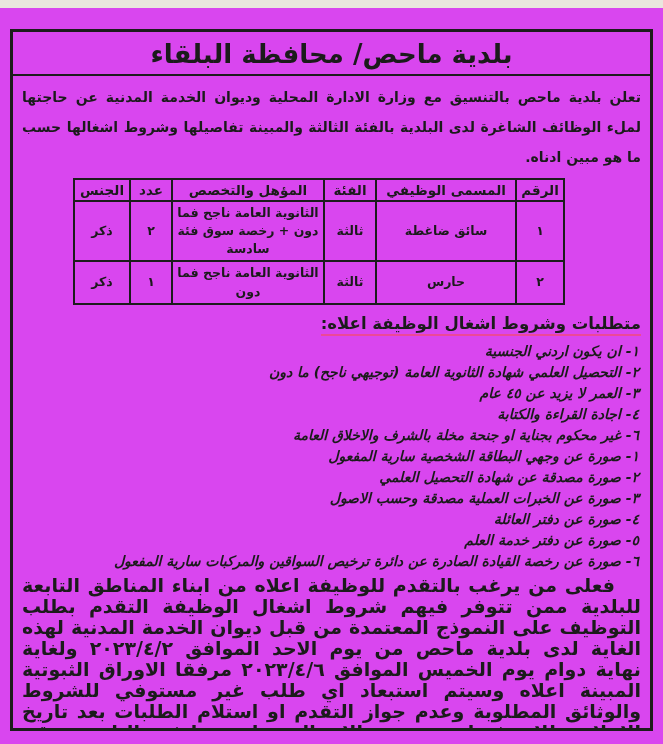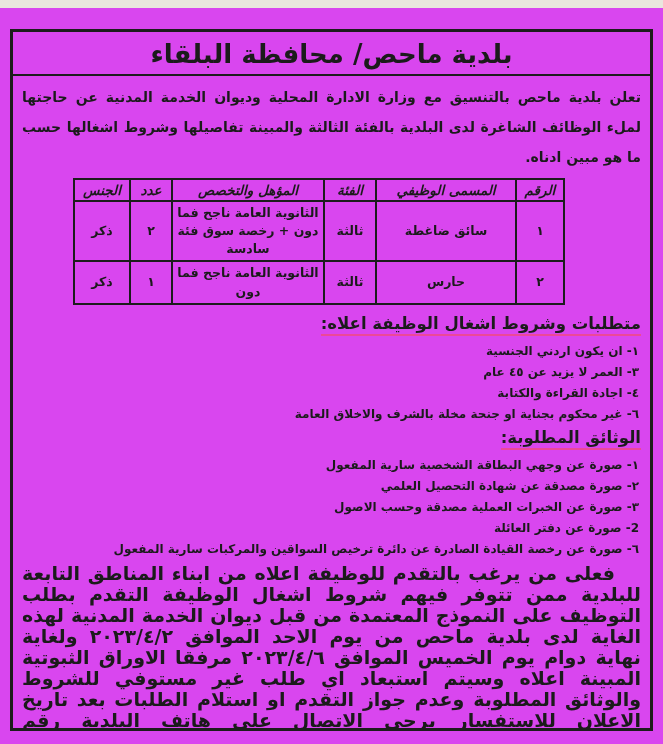--- a/index.html
+++ b/index.html
@@ -29,30 +29,30 @@
   }
   table.jobs {
     border-collapse:collapse; table-layout:fixed;
     width:490px; margin:2px 78px 6px 0;
   }
   table.jobs th, table.jobs td {
     border:2px solid #1c1c1c;
     text-align:center; vertical-align:middle;
     padding:2px 3px; font-weight:700;
   }
-  table.jobs th { font-size:13.5px; height:22px;font-style:italic; }
+  table.jobs th { font-size:13.5px; height:22px; }
   table.jobs td { font-size:12.5px; line-height:1.45; }
   tr.row-tall td { height:46px; }
   tr.row-short td { height:27px; }
   .section-heading { font-size:16.5px; margin:3px 2px 5px; font-weight:700; }
   .section-heading .underline {
     display:inline-block;
     border-bottom:2px solid #ec4899; padding-bottom:1px;
   }
-  .list p { font-size:12px; line-height:21px; margin:0 4px; }
+  .list p { font-size:14px; line-height:21px; margin:0 4px;font-style:italic; }
   .closing {
     font-size:19px; line-height:21px; text-align:justify;
     text-indent:26px; margin:3px 2px 0;
   }
   .signature {
     font-size:15px; margin-top:5px;
     text-align:left; padding-left:10px;
   }
 </style>
 </head>
@@ -105,35 +105,34 @@
         </tr>
       </tbody>
     </table>
 
     <section>
       <h2 class="section-heading">
         <span class="underline">متطلبات وشروط اشغال الوظيفة اعلاه:</span>
       </h2>
       <div class="list">
         <p>١- ان يكون اردني الجنسية</p>
+        <p>٢- التحصيل العلمي شهادة الثانوية العامة (توجيهي ناجح) ما دون</p>
         <p>٣- العمر لا يزيد عن ٤٥ عام</p>
         <p>٤- اجادة القراءة والكتابة</p>
         <p>٦- غير محكوم بجناية او جنحة مخلة بالشرف والاخلاق العامة</p>
       </div>
     </section>
 
     <section>
-      <h2 class="section-heading">
-        <span class="underline">الوثائق المطلوبة:</span>
-      </h2>
       <div class="list">
         <p>١- صورة عن وجهي البطاقة الشخصية سارية المفعول</p>
         <p>٢- صورة مصدقة عن شهادة التحصيل العلمي</p>
         <p>٣- صورة عن الخبرات العملية مصدقة وحسب الاصول</p>
-        <p>2- صورة عن دفتر العائلة</p>
+        <p>٤- صورة عن دفتر العائلة</p>
+        <p>٥- صورة عن دفتر خدمة العلم</p>
         <p>٦- صورة عن رخصة القيادة الصادرة عن دائرة ترخيص السواقين والمركبات سارية المفعول</p>
       </div>
     </section>
 
     <p class="closing">فعلى من يرغب بالتقدم للوظيفة اعلاه من ابناء المناطق التابعة للبلدية ممن تتوفر فيهم شروط اشغال الوظيفة التقدم بطلب التوظيف على النموذج المعتمدة من قبل ديوان الخدمة المدنية لهذه الغاية لدى بلدية ماحص من يوم الاحد الموافق ٢٠٢٣/٤/٢ ولغاية نهاية دوام يوم الخميس الموافق ٢٠٢٣/٤/٦ مرفقا الاوراق الثبوتية المبينة اعلاه وسيتم استبعاد اي طلب غير مستوفي للشروط والوثائق المطلوبة وعدم جواز التقدم او استلام الطلبات بعد تاريخ الاعلان للاستفسار يرجى الاتصال على هاتف البلدية رقم (٤٧٢٠٠٠٥).</p>
 
     <p class="signature">رئيس بلدية ماحص/ فيصل المفلح</p>
 
   </div>
 </div>

